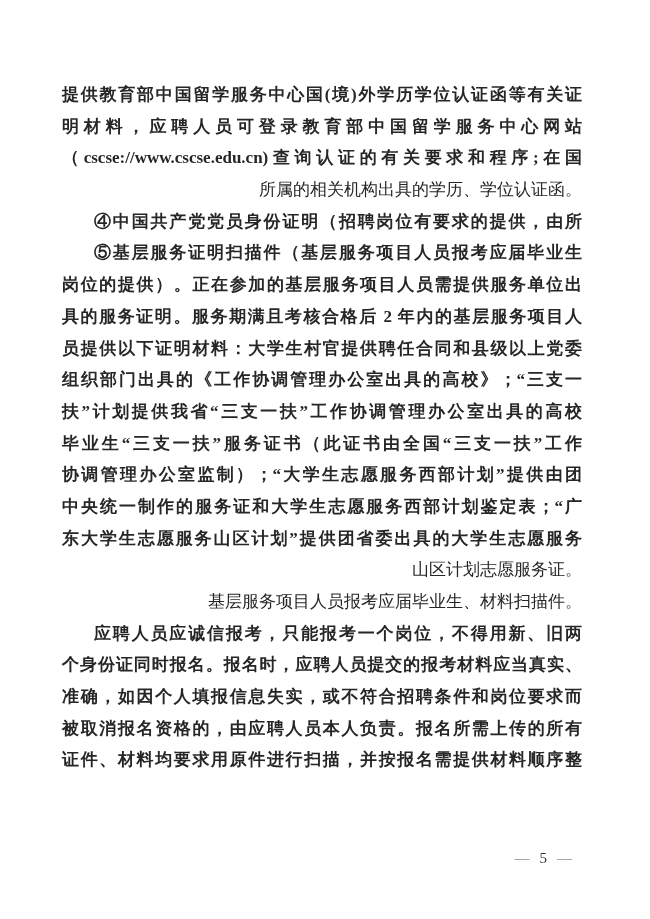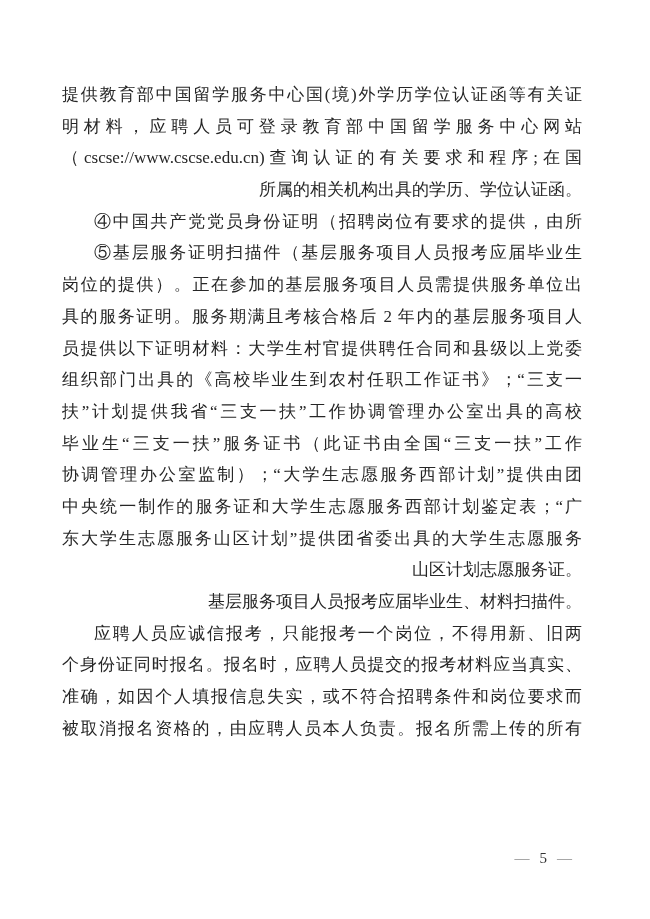--- a/index.html
+++ b/index.html
@@ -26,20 +26,21 @@
     font-size: 17px;
     line-height: 31.7px;
     height: 31.7px;
     white-space: normal;
     text-align: right;
     overflow: visible;
   }
   .line.justify {
     text-align: justify;
     text-align-last: justify;
+    font-weight: bold;
   }
   .line.indent {
     text-indent: 32px;
   }
   .footer {
     position: absolute;
     top: 850px;
     right: 77px;
     font-size: 15px;
     letter-spacing: 1px;
@@ -60,29 +61,30 @@
   <div class="text-block">
       <div class="line justify">提供教育部中国留学服务中心国(境)外学历学位认证函等有关证</div>
       <div class="line justify">明材料，应聘人员可登录教育部中国留学服务中心网站</div>
       <div class="line justify">（cscse://www.cscse.edu.cn)查询认证的有关要求和程序;在国</div>
       <div class="line">所属的相关机构出具的学历、学位认证函。</div>
       <div class="line justify indent">④中国共产党党员身份证明（招聘岗位有要求的提供，由所</div>
       <div class="line justify indent">⑤基层服务证明扫描件（基层服务项目人员报考应届毕业生</div>
       <div class="line justify">岗位的提供）。正在参加的基层服务项目人员需提供服务单位出</div>
       <div class="line justify">具的服务证明。服务期满且考核合格后 2 年内的基层服务项目人</div>
       <div class="line justify">员提供以下证明材料：大学生村官提供聘任合同和县级以上党委</div>
-      <div class="line justify">组织部门出具的《高校毕业生到农村任职工作证书》；“三支一</div>
+      <div class="line justify">组织部门出具的《工作协调管理办公室出具的高校》；“三支一</div>
       <div class="line justify">扶”计划提供我省“三支一扶”工作协调管理办公室出具的高校</div>
       <div class="line justify">毕业生“三支一扶”服务证书（此证书由全国“三支一扶”工作</div>
       <div class="line justify">协调管理办公室监制）；“大学生志愿服务西部计划”提供由团</div>
       <div class="line justify">中央统一制作的服务证和大学生志愿服务西部计划鉴定表；“广</div>
       <div class="line justify">东大学生志愿服务山区计划”提供团省委出具的大学生志愿服务</div>
       <div class="line">山区计划志愿服务证。</div>
       <div class="line indent">基层服务项目人员报考应届毕业生、材料扫描件。</div>
       <div class="line justify indent">应聘人员应诚信报考，只能报考一个岗位，不得用新、旧两</div>
       <div class="line justify">个身份证同时报名。报名时，应聘人员提交的报考材料应当真实、</div>
       <div class="line justify">准确，如因个人填报信息失实，或不符合招聘条件和岗位要求而</div>
       <div class="line justify">被取消报名资格的，由应聘人员本人负责。报名所需上传的所有</div>
+      <div class="line justify">证件、材料均要求用原件进行扫描，并按报名需提供材料顺序整</div>
     </div>
   <div class="footer">
     <span class="dash">—</span><span class="num">5</span><span class="dash">—</span>
   </div>
 </div>
 
 </body></html>

